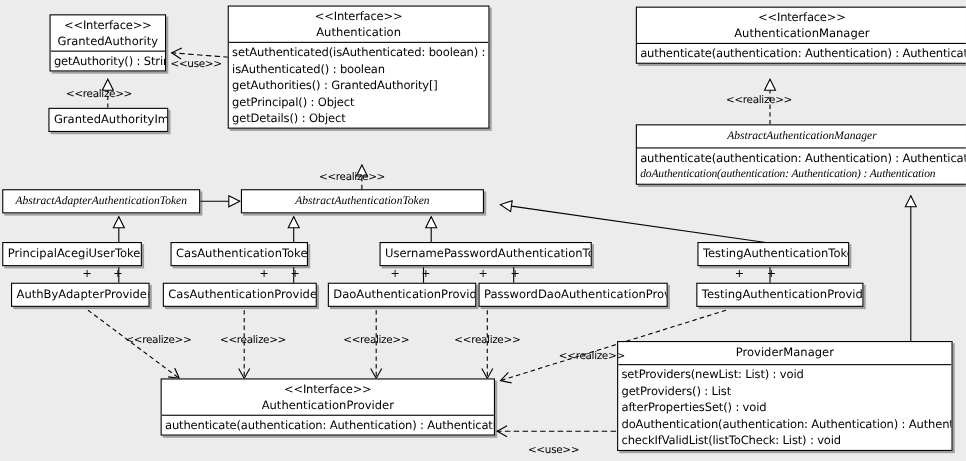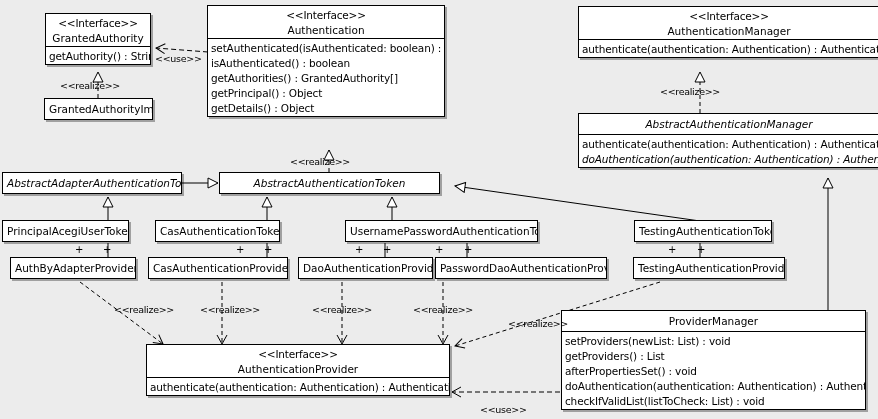--- a/index.html
+++ b/index.html
@@ -49,21 +49,21 @@
   }
   .hdr .nm {
     display: block;
     white-space: nowrap;
     padding-top: 3px;
   }
   .hdr.single {
     padding: 4px 4px 4px 4px;
   }
   .hdr.single .nm { padding-top: 0; }
-  .italic { font-style: italic; }
+  .italic { font-style: italic; font-family: Liberation Serif, serif; }
   .sep {
     border-top: 1px solid #000;
   }
   .ops {
     padding: 1px 0 1px 0;
   }
   .ops .op {
     display: block;
     white-space: nowrap;
     padding: 1.5px 2px 1.5px 3px;

